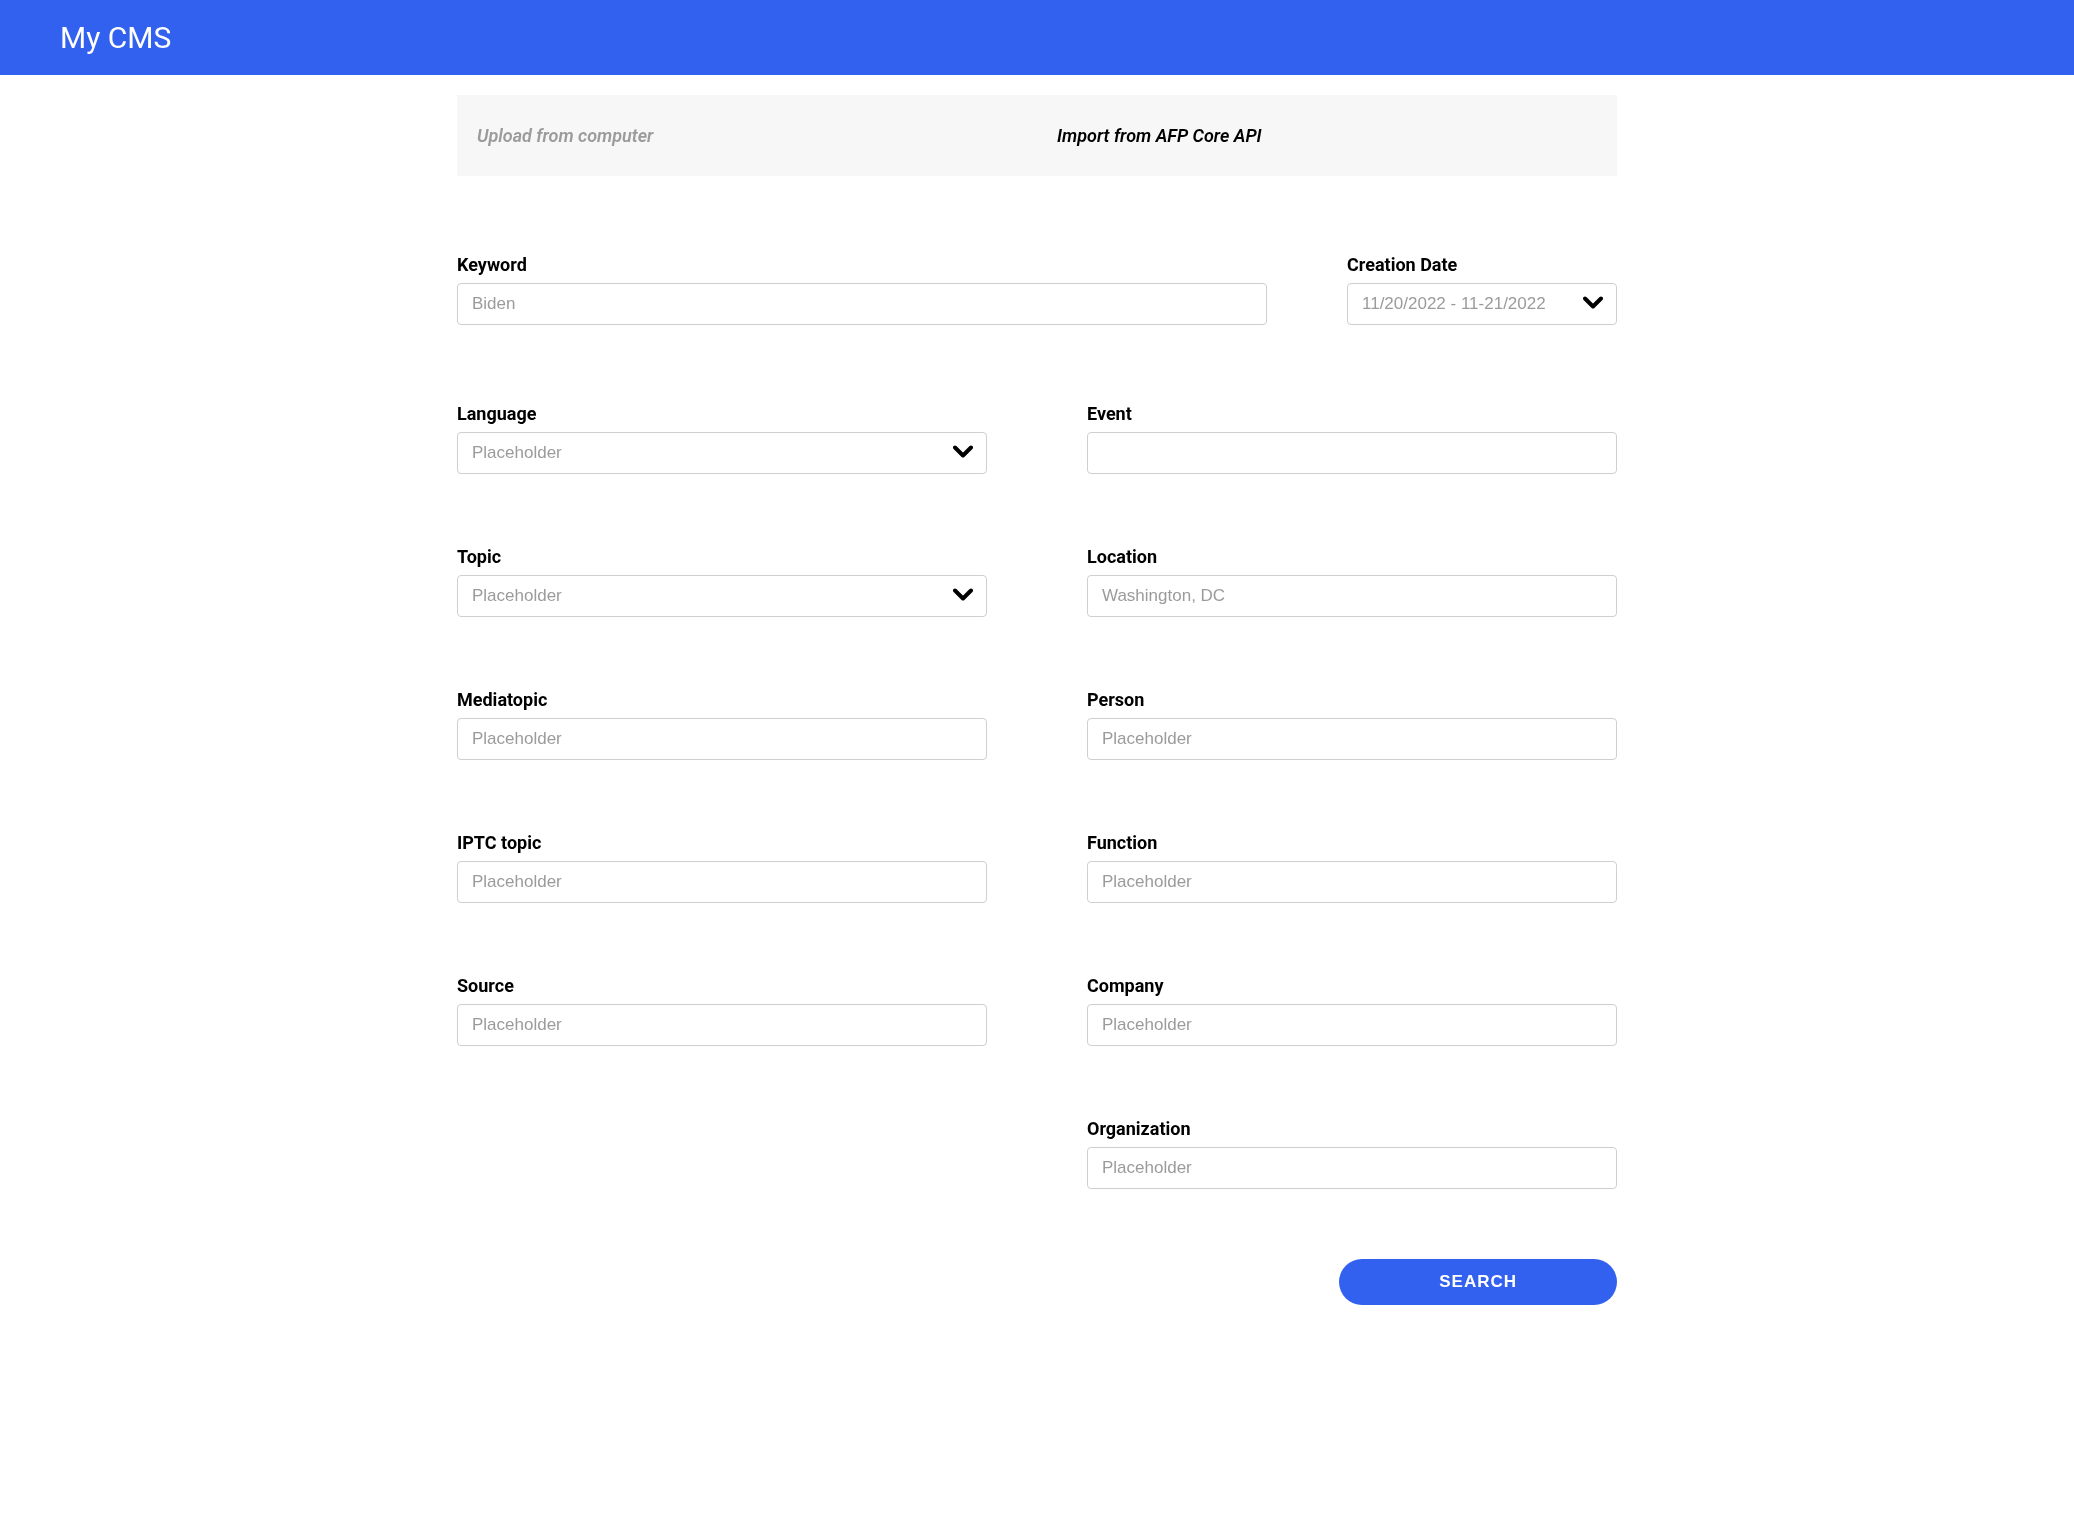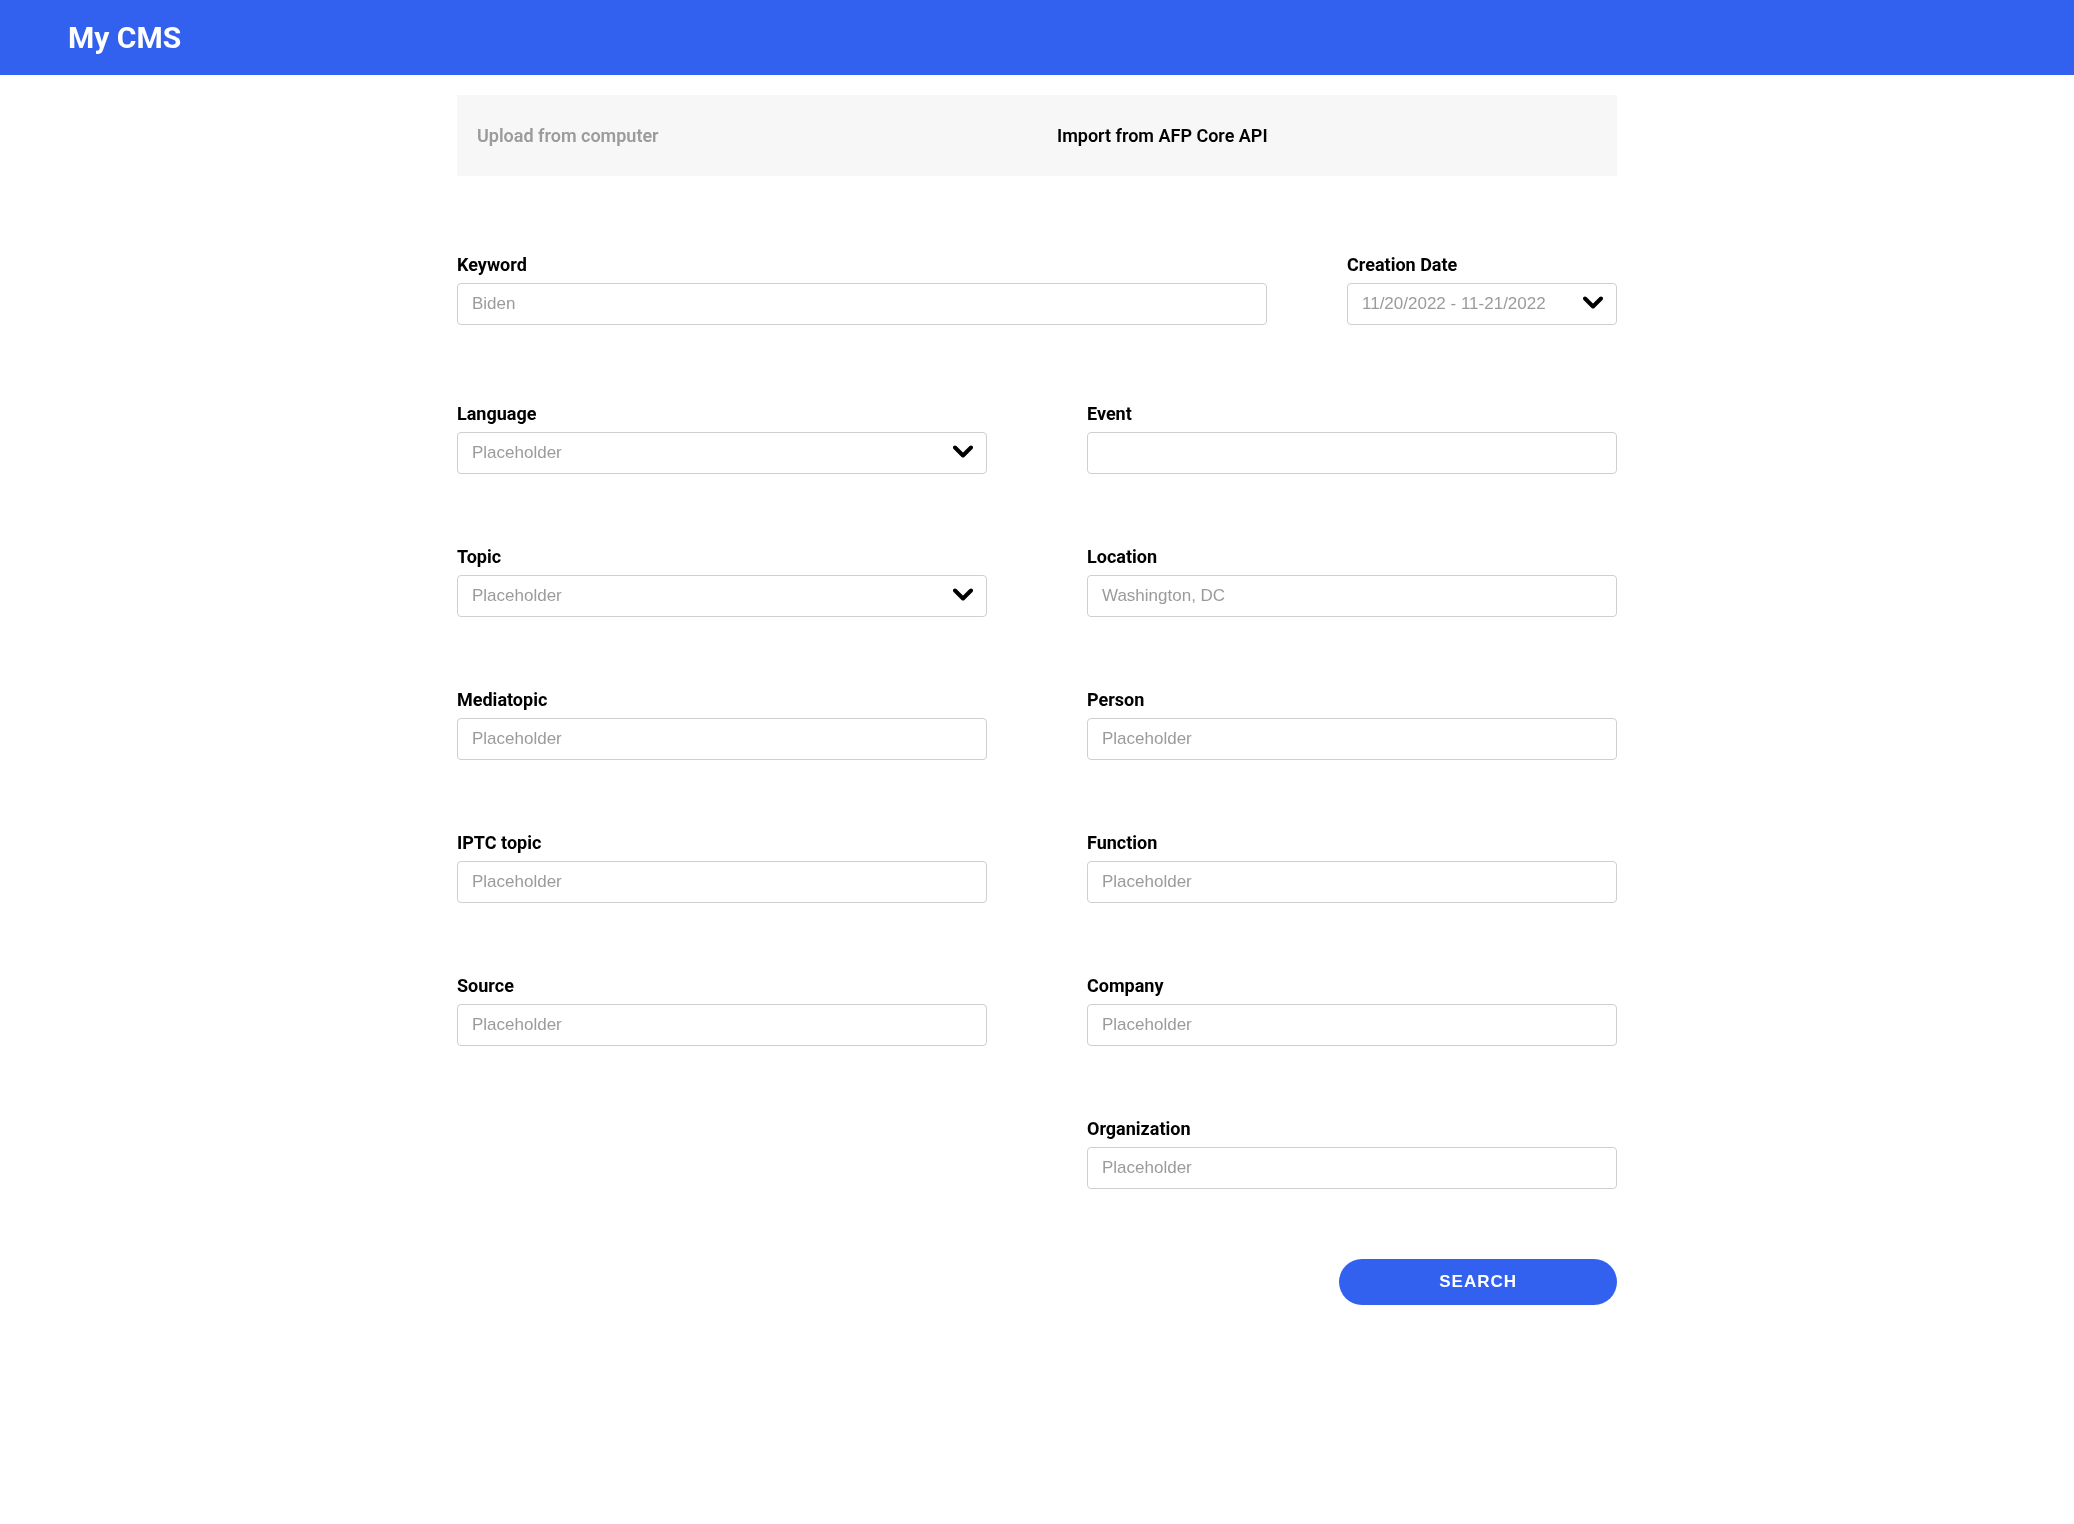--- a/index.html
+++ b/index.html
@@ -11,32 +11,32 @@
       font-family: -apple-system, BlinkMacSystemFont, 'Segoe UI', Roboto, Helvetica, Arial, sans-serif;
       background: #ffffff;
     }
     .header {
       background: #3260ef;
       padding: 20px 60px;
       color: #ffffff;
     }
     .header-title {
       font-size: 30px;
-      font-weight: 700;
-      margin-left: 8px;
+      font-weight: 400;
     }
     .container {
       max-width: 1200px;
       margin: 0 auto;
       padding: 0 20px;
     }
     .tabs {
       display: flex;
       background: #f7f7f7;
       margin-top: 20px;
+      font-style: italic;
     }
     .tab {
       flex: 1;
       padding: 30px 20px;
       font-size: 18px;
       font-weight: 600;
       color: #000000;
       cursor: pointer;
     }
     .tab.inactive {

